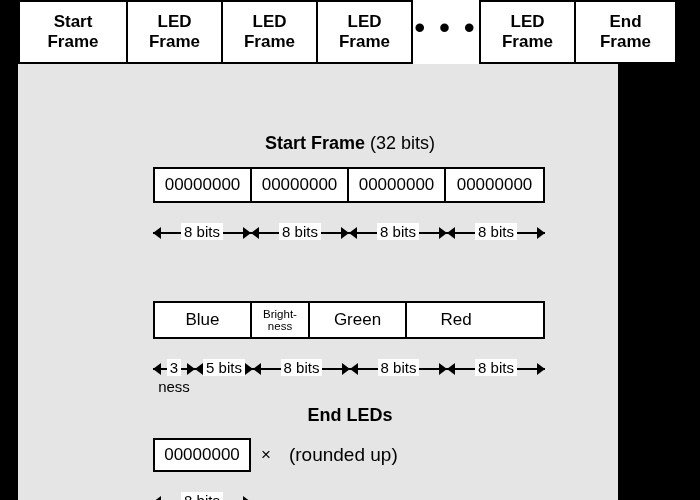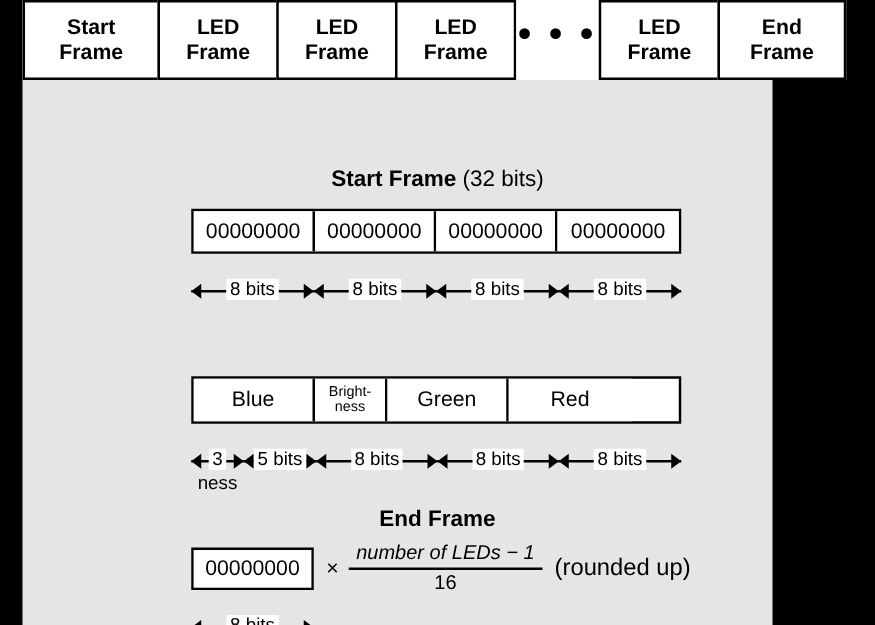--- a/index.html
+++ b/index.html
@@ -290,38 +290,34 @@
     </div>
     <div class="meas-seg" style="left:294px;width:98px">
       <div class="meas-line"></div>
       <div class="meas-arrow-l"></div>
       <div class="meas-arrow-r"></div>
       <div class="meas-label"><span>8 bits</span></div>
     </div>
   </div>
 
   <div class="heading" style="top:404px">
-    <b>End Frame</b>
+    <b>End LEDs</b>
   </div>
 
   <div class="byte-row" style="left:135px;top:438px;width:98px;height:34px">
     <div class="byte-cell" style="width:98px">00000000</div>
   </div>
 
   <div class="measure" style="left:135px;top:476px;width:98px">
     <div class="meas-seg" style="left:0px;width:98px">
       <div class="meas-line"></div>
       <div class="meas-arrow-l"></div>
       <div class="meas-arrow-r"></div>
       <div class="meas-label"><span>8 bits</span></div>
     </div>
   </div>
 
   <div class="formula" style="left:233px;top:434px;height:42px">
     <span class="times">×</span>
-    <span class="frac">
-      <span class="num">number of LEDs − 1</span>
-      <span class="den">16</span>
-    </span>
     <span class="rounded">(rounded up)</span>
   </div>
 
 </div>
 
 </body></html>

